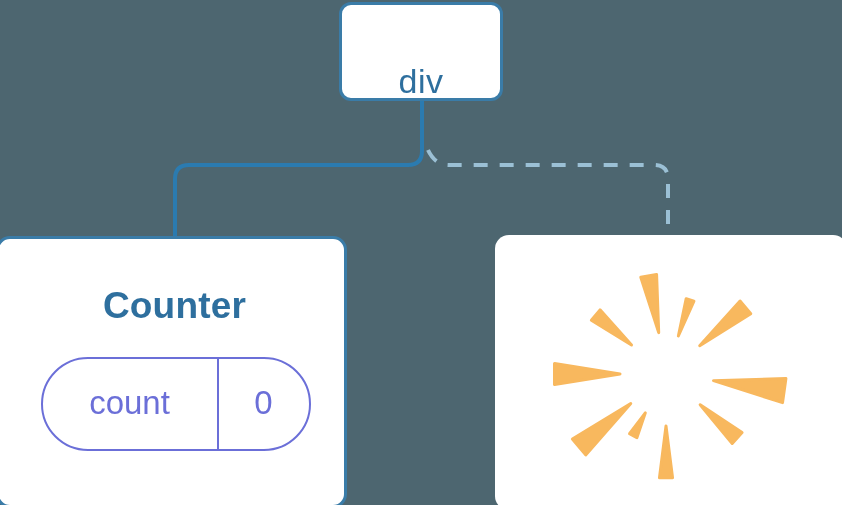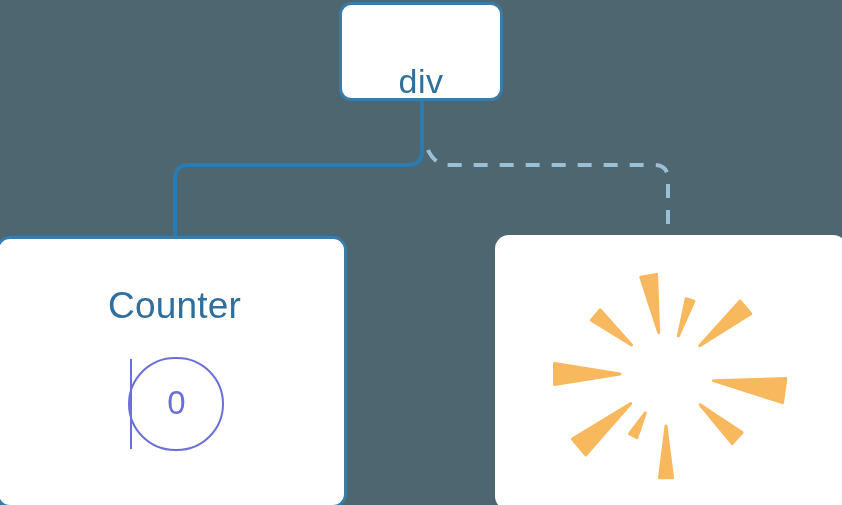--- a/index.html
+++ b/index.html
@@ -63,21 +63,21 @@
     height: 272px;
     border-radius: 14px;
     display: flex;
     flex-direction: column;
     align-items: center;
     padding-top: 48px;
   }
   .node-title-counter {
     color: #2e6f9e;
     font-size: 37px;
-    font-weight: 400;
+    font-weight: 700;
     line-height: 1;
     letter-spacing: 0.2px;
     margin-left: 6px;
   }
 
   
   .state-pill {
     margin-top: 33px;
     margin-left: 8px;
     height: 94px;
@@ -144,20 +144,21 @@
   </svg>
 
   <div class="node node--bordered" id="node-div">
     <span class="node-title-div">div</span>
   </div>
 
   <div class="node node--bordered" id="node-counter">
     <span class="node-title-counter">Counter</span>
 
     <div class="state-pill">
+      <span class="pill-key">count</span>
       <span class="pill-divider"></span>
       <span class="pill-value">0</span>
     </div>
   </div>
 
   <div class="node" id="node-burst">
     <svg id="burst-svg" viewBox="0 0 352 275" xmlns="http://www.w3.org/2000/svg">
         <path d="M 163.71 97.64 L 145.79 42.23 L 161.59 39.44 Z" fill="#f8b85e" stroke="#f8b85e" stroke-width="3" stroke-linejoin="round"></path>
         <path d="M 183.36 100.96 L 191.19 63.66 L 198.95 66.18 Z" fill="#f8b85e" stroke="#f8b85e" stroke-width="3" stroke-linejoin="round"></path>
         <path d="M 136.53 110.07 L 96.38 85.18 L 105.04 74.86 Z" fill="#f8b85e" stroke="#f8b85e" stroke-width="3" stroke-linejoin="round"></path>

